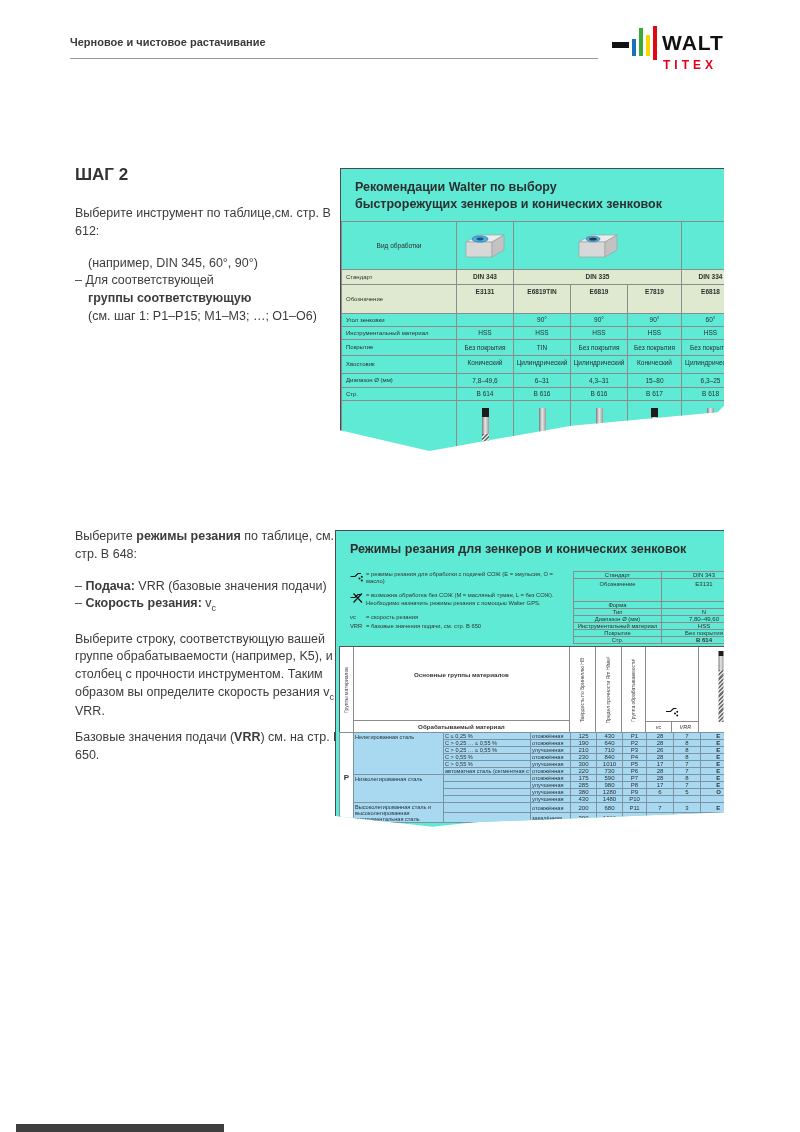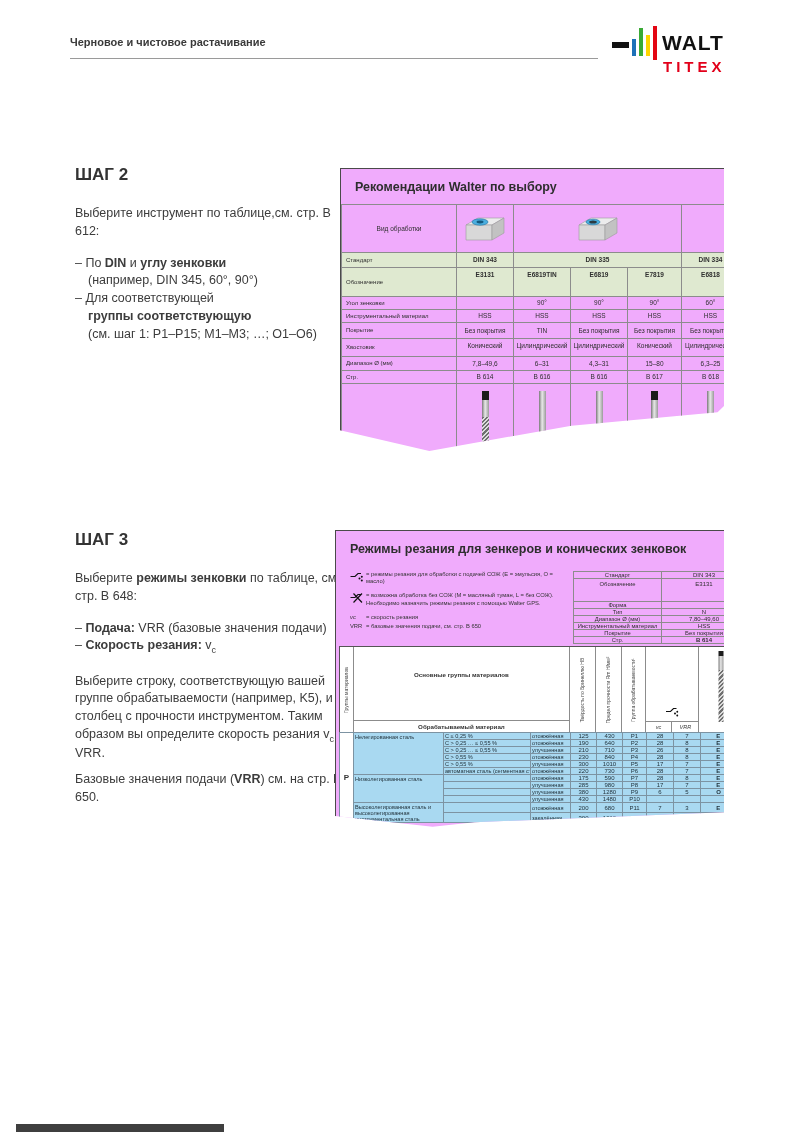--- a/index.html
+++ b/index.html
@@ -10,35 +10,35 @@
   .hdr-rule{position:absolute;left:70px;top:58px;width:528px;height:1px;background:#9a9a9a;}
   .logo{position:absolute;left:612px;top:26px;width:150px;height:52px;}
   .logo-row{display:flex;align-items:flex-end;height:30px;}
   .dash{width:17px;height:6px;background:#111;margin-bottom:8px;}
   .bar{margin-left:3px;}
   .b-blue{width:4px;height:17px;background:#1d71b8;}
   .b-green{width:4px;height:28px;background:#3aaa35;}
   .b-yellow{width:4px;height:21px;background:#ffd500;}
   .b-red{width:4px;height:34px;background:#e30613;margin-bottom:-4px;}
   .logo-word{font-size:21px;font-weight:bold;letter-spacing:1px;color:#111;margin-left:5px;line-height:26px;}
-  .logo-sub{color:#e2001a;font-size:15px;font-weight:bold;letter-spacing:4px;margin-left:51px;margin-top:2px;}
+  .logo-sub{color:#e2001a;font-size:12px;font-weight:bold;letter-spacing:4px;margin-left:51px;margin-top:2px;}
   
   .tab{position:absolute;left:763px;top:160px;width:37px;height:131px;background:#7ca25c;
        color:#fff;font-weight:bold;font-size:14px;text-align:center;padding-top:7px;box-sizing:border-box;}
   
   .step{position:absolute;left:75px;width:272px;font-size:12.5px;line-height:1.42;color:#3c3c3c;}
   .step h2{font-size:17px;margin:0 0 18px 0;color:#333;}
   .step p{margin:0 0 8px 0;}
   .b{font-weight:bold;}
   .bul{margin-top:14px;}
   .bul .ln{display:block;}
   .ind{padding-left:13px;}
   sub{font-size:9px;}
   
-  .snippet{position:absolute;background:#f0abfc;box-sizing:border-box;border:1px solid #4a4a4a;}
+  .snippet{position:absolute;background:#5eead4;box-sizing:border-box;border:1px solid #4a4a4a;}
   .snip1{left:340px;top:168px;width:406px;height:298px;
     clip-path:polygon(0% 0%,97.8% 0%,100% 40%,97.5% 76%,93% 82%,57% 86.5%,34% 92%,22% 95%,0% 88%);}
   .snip2{left:335px;top:530px;width:465px;height:306px;
     clip-path:polygon(0% 0%,90.5% 0%,98.5% 28%,99% 50%,91% 93%,88% 92%,30% 95.5%,21% 97%,0% 93.5%);}
   .snip-title{padding:10px 14px 0 14px;font-size:12.5px;font-weight:bold;color:#2e2e2e;line-height:1.35;}
   
   .t1{border-collapse:collapse;table-layout:fixed;margin:8px 0 0 0;width:398px;}
   .t1 td{border:1px solid #8c8c8c;font-size:6.5px;text-align:center;color:#2f2f2f;
          overflow:hidden;white-space:nowrap;padding:1px;vertical-align:middle;}
   .t1 td.lab{text-align:left;font-size:6px;padding-left:4px;white-space:normal;}
@@ -118,31 +118,31 @@
       <div class="logo-word">WALTER</div>
     </div>
     <div class="logo-sub">TITEX</div>
   </div>
   <div class="tab">B 4</div>
 
   <div class="step" style="top:163px;">
     <h2>ШАГ 2</h2>
     <p><span class="ln">Выберите инструмент по таблице,</span><span class="ln">см. стр. B 612:</span></p>
     <div class="bul">
-      <span class="ln"><span>– По </span><span class="b">DIN</span><span> и </span><span class="b">углу зенковки</span></span>
       <span class="ln ind">(например, DIN 345, 60°, 90°)</span>
       <span class="ln">– Для соответствующей</span>
       <span class="ln ind b">группы соответствующую</span>
       <span class="ln ind">(см. шаг 1: P1–P15; M1–M3; …; O1–O6)</span>
     </div>
   </div>
 
   <div class="snippet snip1">
     <div class="snip-title">
       <span class="ln" style="display:block">Рекомендации Walter по выбору</span>
+      <span class="ln" style="display:block">быстрорежущих зенкеров и конических зенковок</span>
     </div>
     <table class="t1">
       <colgroup>
           <col style="width:115px">
           <col style="width:57px">
           <col style="width:57px">
           <col style="width:57px">
           <col style="width:54px">
           <col style="width:58px">
         </colgroup>
@@ -268,23 +268,22 @@
                 <div class="seg-rod" style="height:56px"></div>
                 <div class="seg-dark" style="height:8px"></div>
               </div>
         </td>
       </tr>
     </tbody>
       </table>
   </div>
 
   <div class="step" style="top:528px;">
-    <h2>ШАГ 3</h2>
     <p>
-      <span class="ln"><span>Выберите </span><span class="b">режимы зенковки</span><span> по таблице,</span></span>
+      <span class="ln"><span>Выберите </span><span class="b">режимы резания</span><span> по таблице,</span></span>
       <span class="ln">см. стр. B 648:</span>
     </p>
     <div class="bul">
       <span class="ln">– <span class="b">Подача: </span><span>VRR (базовые значения подачи)</span></span>
       <span class="ln">– <span class="b">Скорость резания: </span><span>v</span><sub>c</sub></span>
     </div>
     <p style="margin-top:16px"><span>Выберите строку, соответствующую вашей группе обрабатываемости (например, K5), и столбец с прочности инструментом. Таким образом вы определите скорость резания v</span><sub>c</sub><span> и VRR.</span></p>
     <p><span>Базовые значения подачи (</span><span class="b">VRR</span><span>) см. на стр. B 650.</span></p>
   </div>
 

